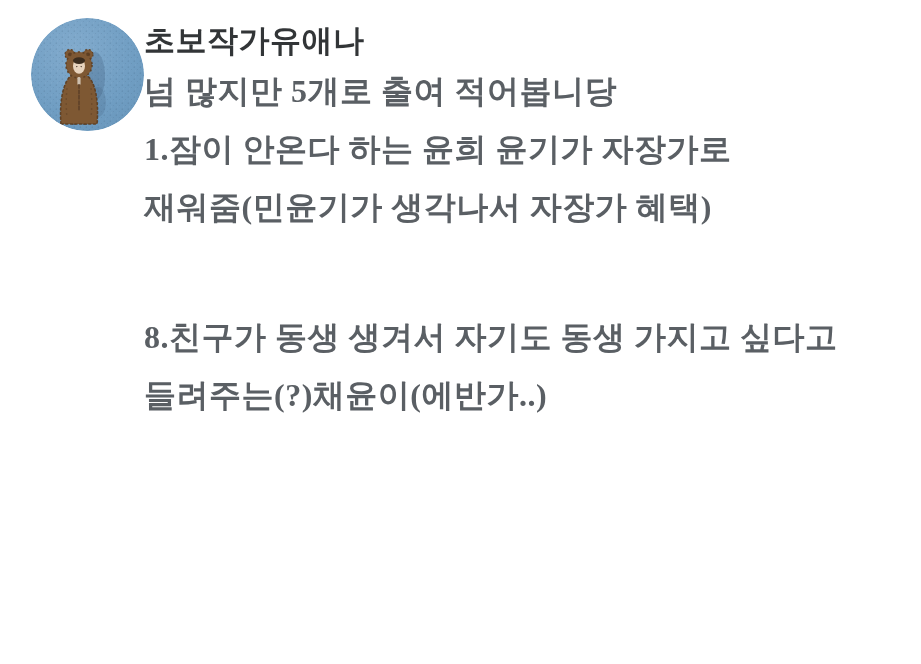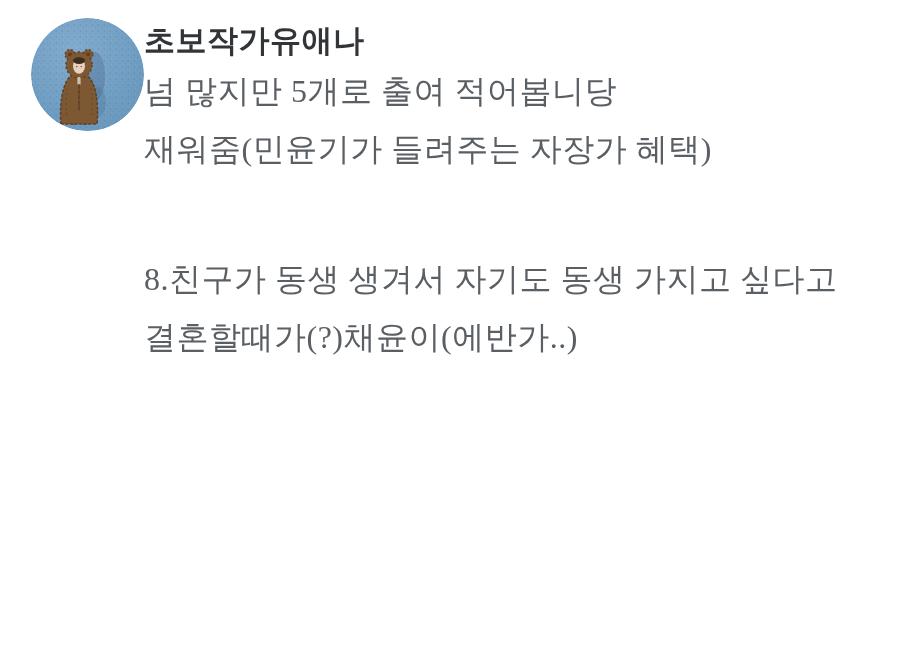--- a/index.html
+++ b/index.html
@@ -44,21 +44,21 @@
   .author {
     margin-top: 20px;
     font-size: 31px;
     line-height: 42px;
     font-weight: bold;
     color: var(--text-author);
     letter-spacing: 0.5px;
     cursor: pointer;
     display: inline-block;
   }
-  .body-text { margin-top: 0; }
+  .body-text { margin-top: 0; font-weight: bold; }
   .para { }
   .para + .para { margin-top: 72px; }
   .line {
     font-size: 32px;
     line-height: 58px;
     color: var(--text-body);
     letter-spacing: 0.5px;
     white-space: nowrap;
   }
 </style>
@@ -115,22 +115,23 @@
       </g>
     </svg>
   </div>
 
   <div class="content">
     <div class="author">초보작가유애나</div>
 
     <div class="body-text">
       <div class="para">
         <div class="line">넘 많지만 5개로 출여 적어봅니당</div>
-        <div class="line">재워줌(민윤기가 들려주는 자장가 혜택)</div>
+        <div class="line">1.잠이 안온다 하는 윤희 윤기가 자장가로</div>
+        <div class="line">재워줌(민윤기가 생각나서 자장가 혜택)</div>
       </div>
       <div class="para">
         <div class="line">8.친구가 동생 생겨서 자기도 동생 가지고 싶다고</div>
-        <div class="line">결혼할때가(?)채윤이(에반가..)</div>
+        <div class="line">들려주는(?)채윤이(에반가..)</div>
       </div>
     </div>
   </div>
 
 </div>
 
 </body></html>

